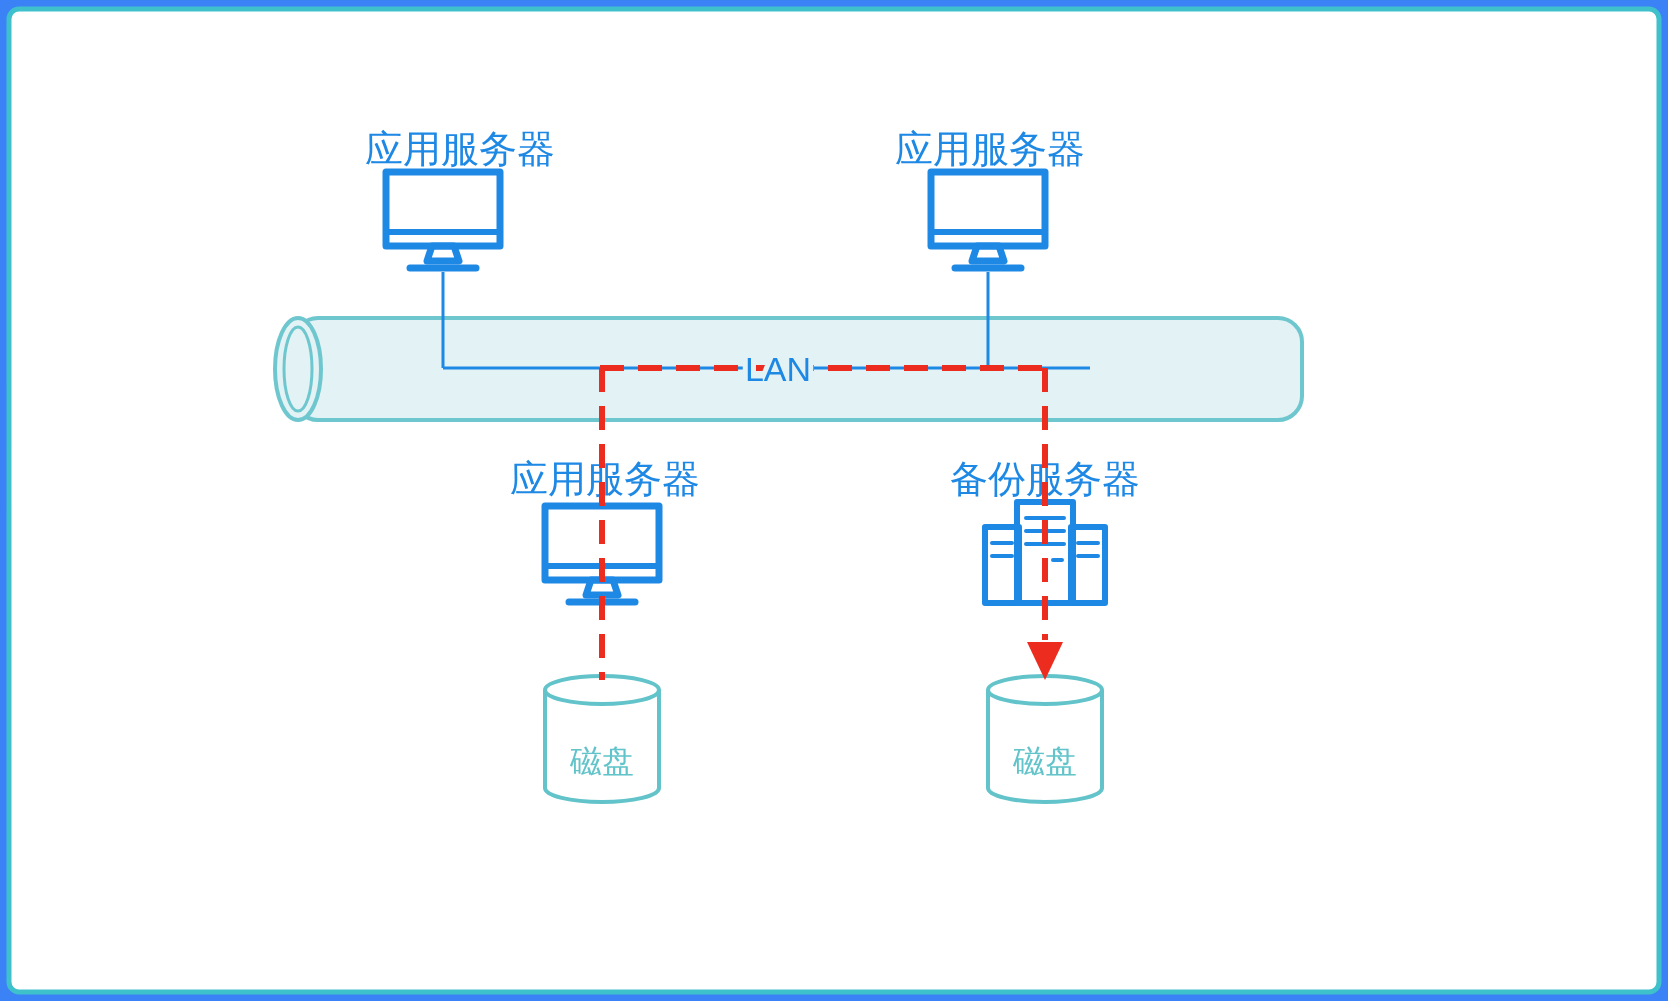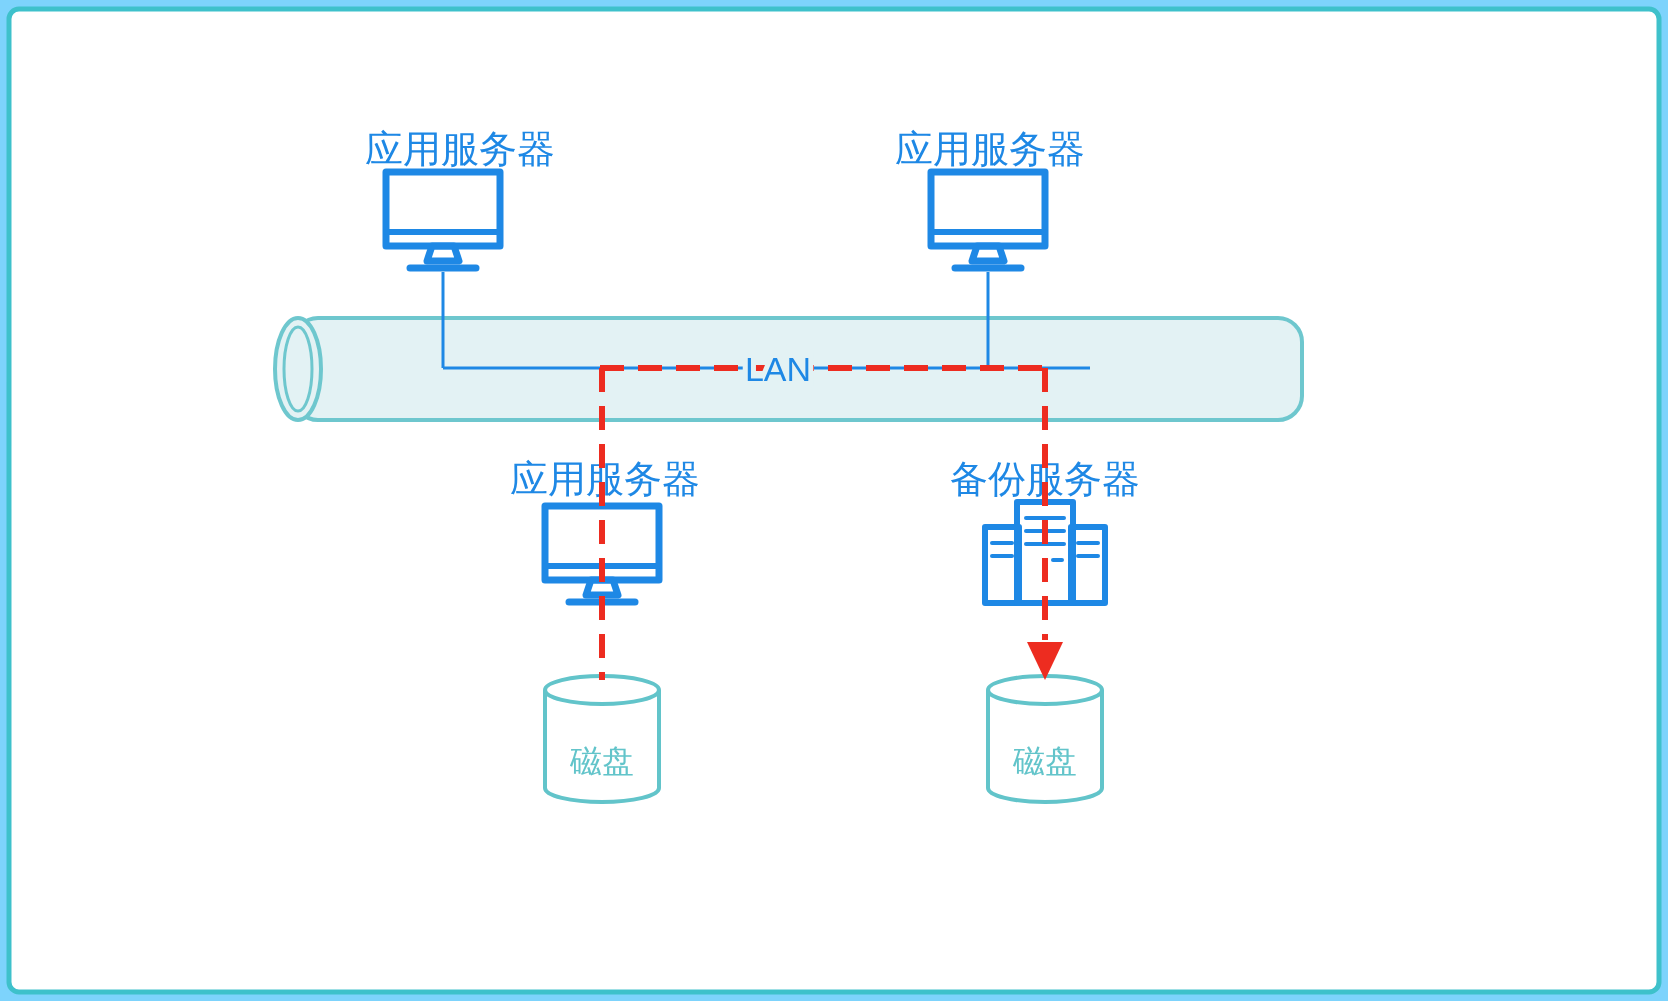--- a/index.html
+++ b/index.html
@@ -1,19 +1,19 @@
 <!DOCTYPE html>
 <html style="--border: #3EC1CB; --node-blue: #1E88E5; --lan-fill: #E3F2F4; --lan-stroke: #6EC7CE; --flow-red: #ED2C20; --disk-stroke: #62C4CA;"><head>
 <meta charset="utf-8">
 <style>
   html,body{margin:0;padding:0;background:#ffffff;}
   #stage{
     position:relative;
     width:1668px;height:1001px;
-    background:#7dd3fc;
+    background:#3b82f6;
     font-family:"Liberation Sans", sans-serif;
     overflow:hidden;
   }
   svg{display:block;}
 
   .frame        {fill:#ffffff; stroke:var(--border); stroke-width:5;}
   .lan-pipe     {fill:var(--lan-fill); stroke:var(--lan-stroke); stroke-width:4;}
   .lan-cap      {fill:var(--lan-fill); stroke:var(--lan-stroke); stroke-width:4;}
   .lan-cap-in   {fill:none; stroke:var(--lan-stroke); stroke-width:3;}
 

